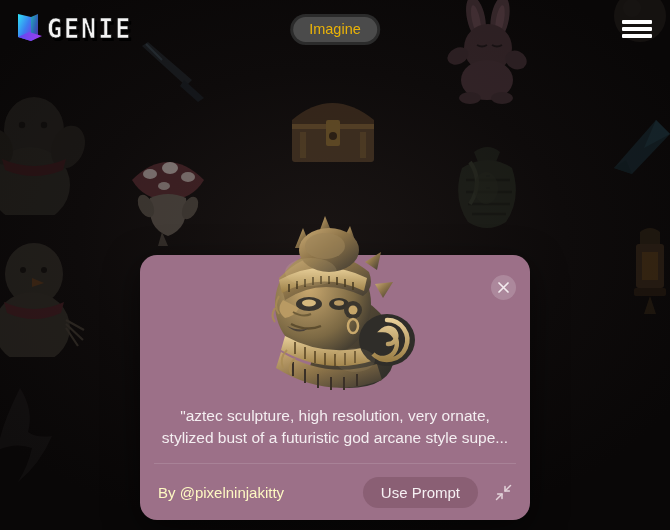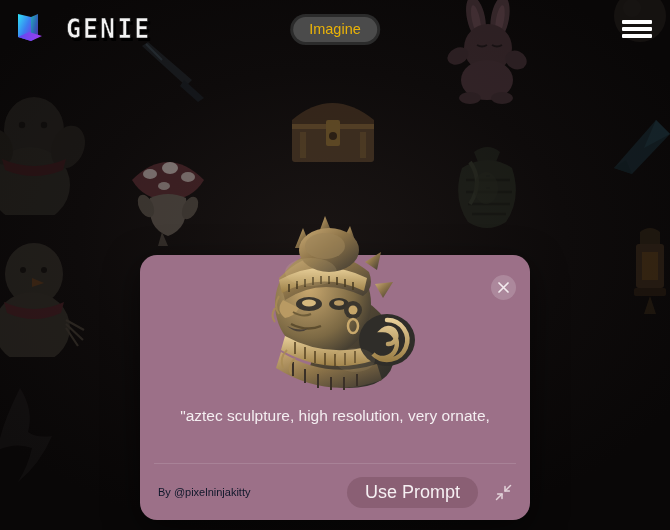--- a/index.html
+++ b/index.html
@@ -30,21 +30,21 @@
   }
   .asset svg{ display:block; }
 
   
   #header{
     position:absolute; top:0; left:0; right:0; height:58px;
     display:flex; align-items:center;
     padding:0 18px 0 12px;
     z-index:40;
   }
-  #brand{ display:flex; align-items:center; gap:20px; }
+  #brand{ display:flex; align-items:center; gap:1px; }
   #logo-mark{ width:34px; height:36px; display:block; }
   #wordmark{
     font-family:"DejaVu Sans Mono", monospace;
     font-weight:700;
     font-size:25px;
     letter-spacing:2px;
     color:#f2f2f2;
     line-height:1;
     text-shadow:
        2px 2px 0 #000,
@@ -143,31 +143,31 @@
   }
 
   #card-footer{
     position:absolute;
     left:0; right:0; bottom:0;
     height:56px;
     display:flex; align-items:center;
     padding:0 14px 0 18px;
   }
   #author{
-    color:#0f172a;
-    font-size:11px;
+    color:#fef9c3;
+    font-size:15px;
     white-space:nowrap;
   }
   #use-prompt-button{
     margin-left:auto;
     background:#8a5f74;
     color:#f6f0f3;
     border:none; cursor:pointer;
     font-family:"Liberation Sans", sans-serif;
-    font-size:18px;
+    font-size:15px;
     padding:0 18px;
     height:31px;
     border-radius:16px;
     white-space:nowrap;
   }
   #collapse-button{
     margin-left:12px;
     width:26px; height:26px;
     background:none; border:none; cursor:pointer;
     display:flex; align-items:center; justify-content:center;
@@ -418,20 +418,21 @@
       </div>
 
       <button id="close-button">
         <svg width="11" height="11" viewBox="0 0 11 11">
           <path d="M1 1 L10 10 M10 1 L1 10" stroke="#f3eaee" stroke-width="1.7" stroke-linecap="round"></path>
         </svg>
       </button>
 
       <div id="prompt-text">
         <div>"aztec sculpture, high resolution, very ornate,</div>
+        <div>stylized bust of a futuristic god arcane style supe...</div>
       </div>
 
       <div id="card-divider"></div>
 
       <div id="card-footer">
         <div id="author">By @pixelninjakitty</div>
         <button id="use-prompt-button">Use Prompt</button>
         <button id="collapse-button">
           <svg width="17" height="17" viewBox="0 0 17 17">
             <g stroke="#e3d3da" stroke-width="1.5" fill="none" stroke-linecap="round" stroke-linejoin="round">

